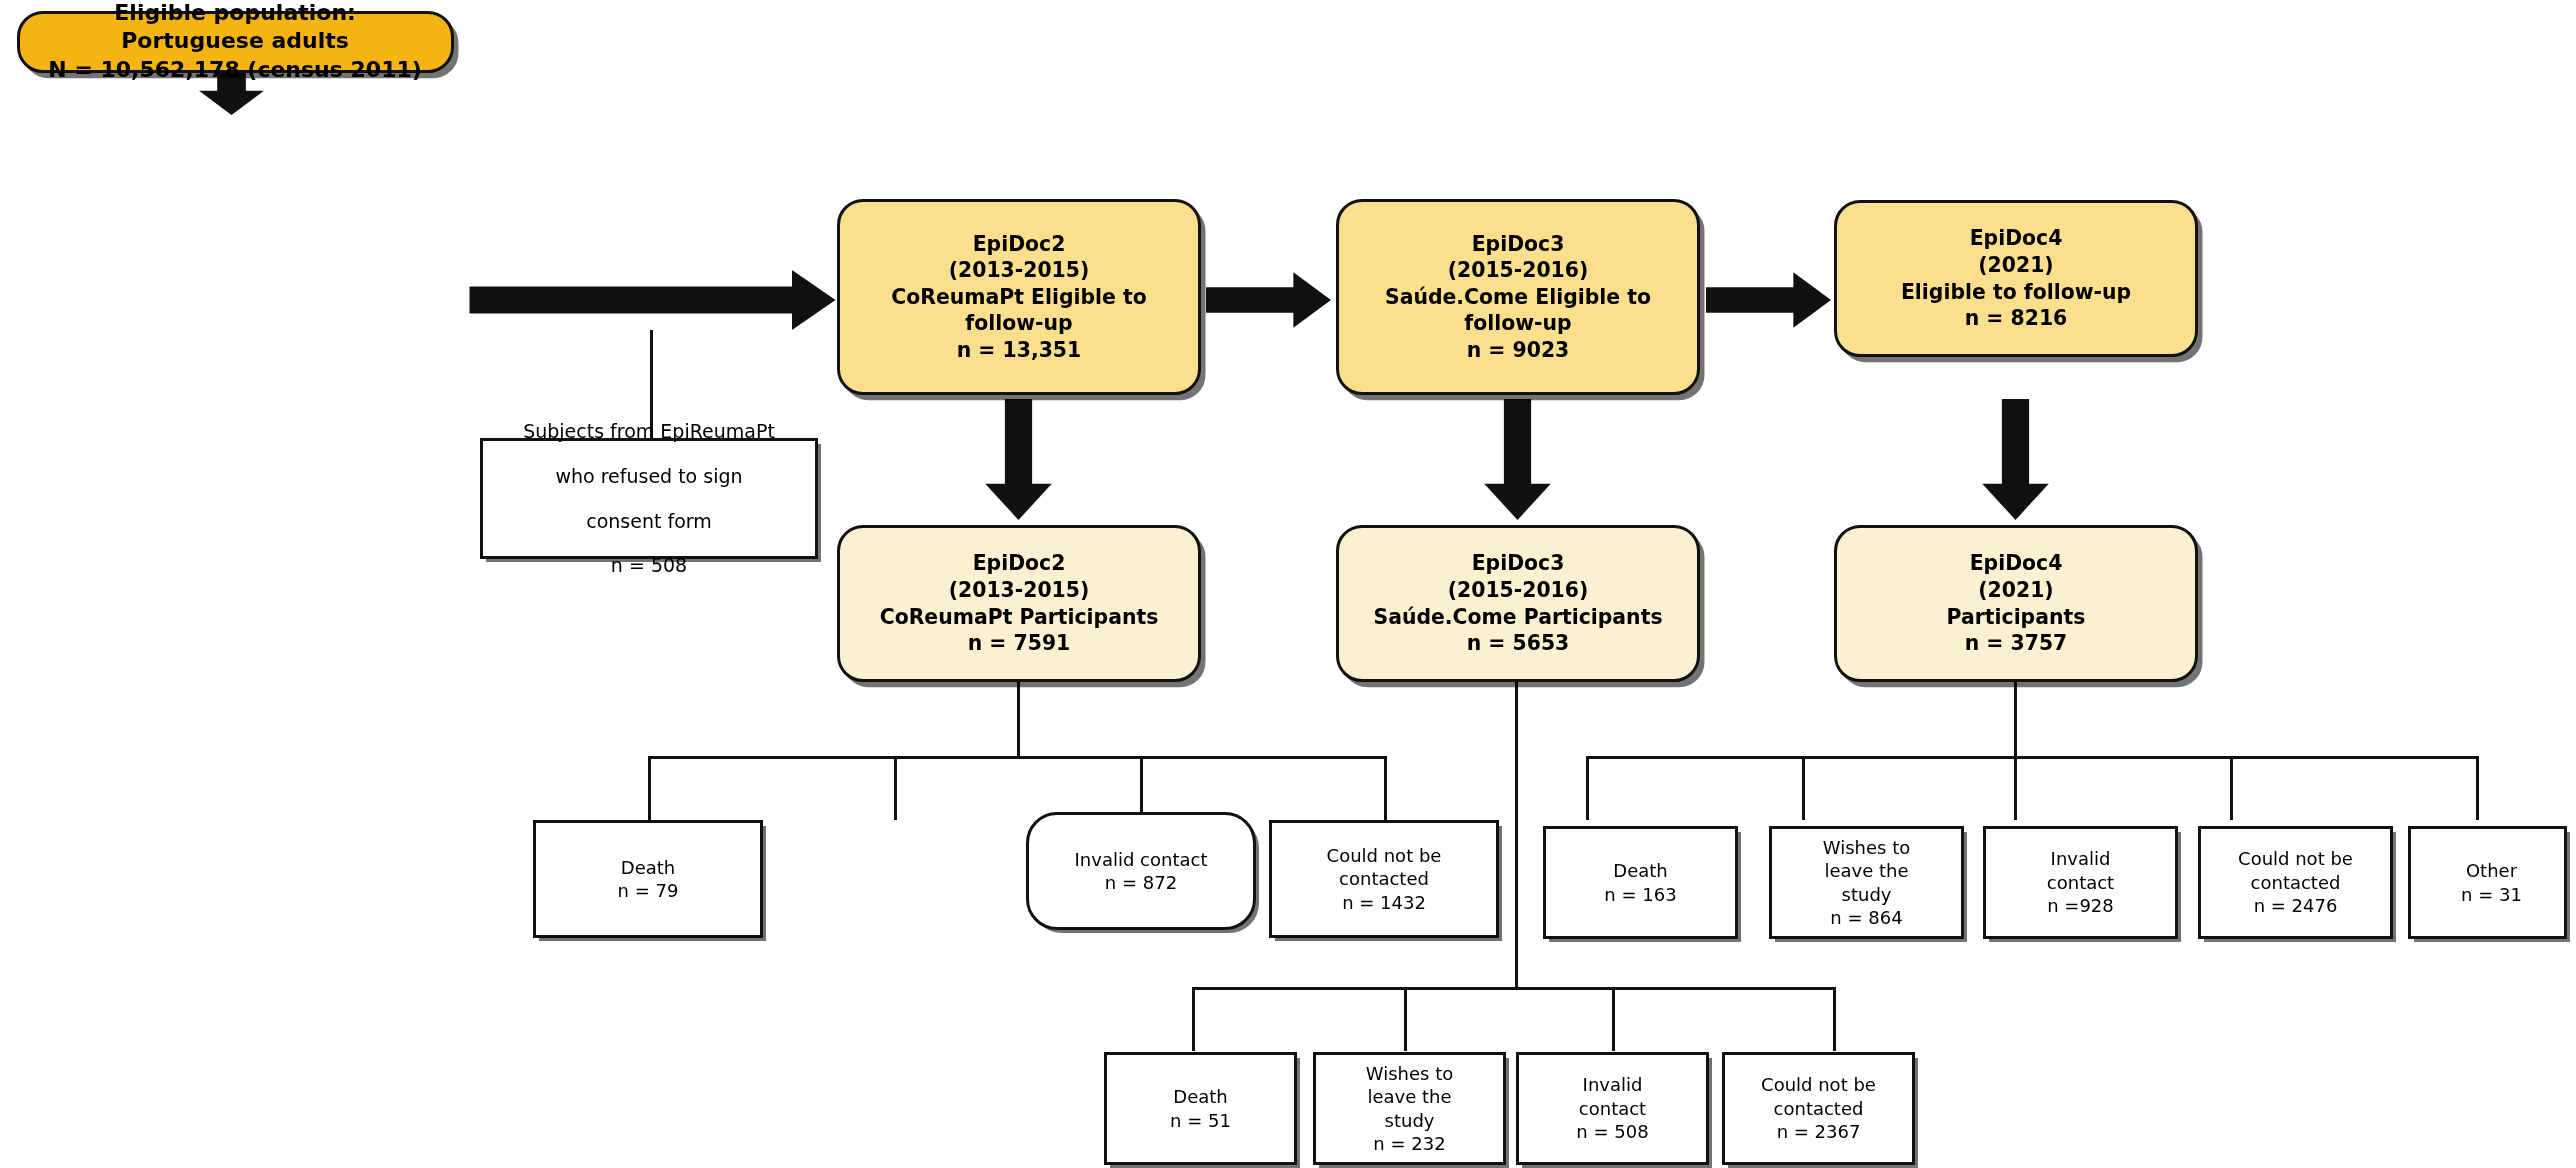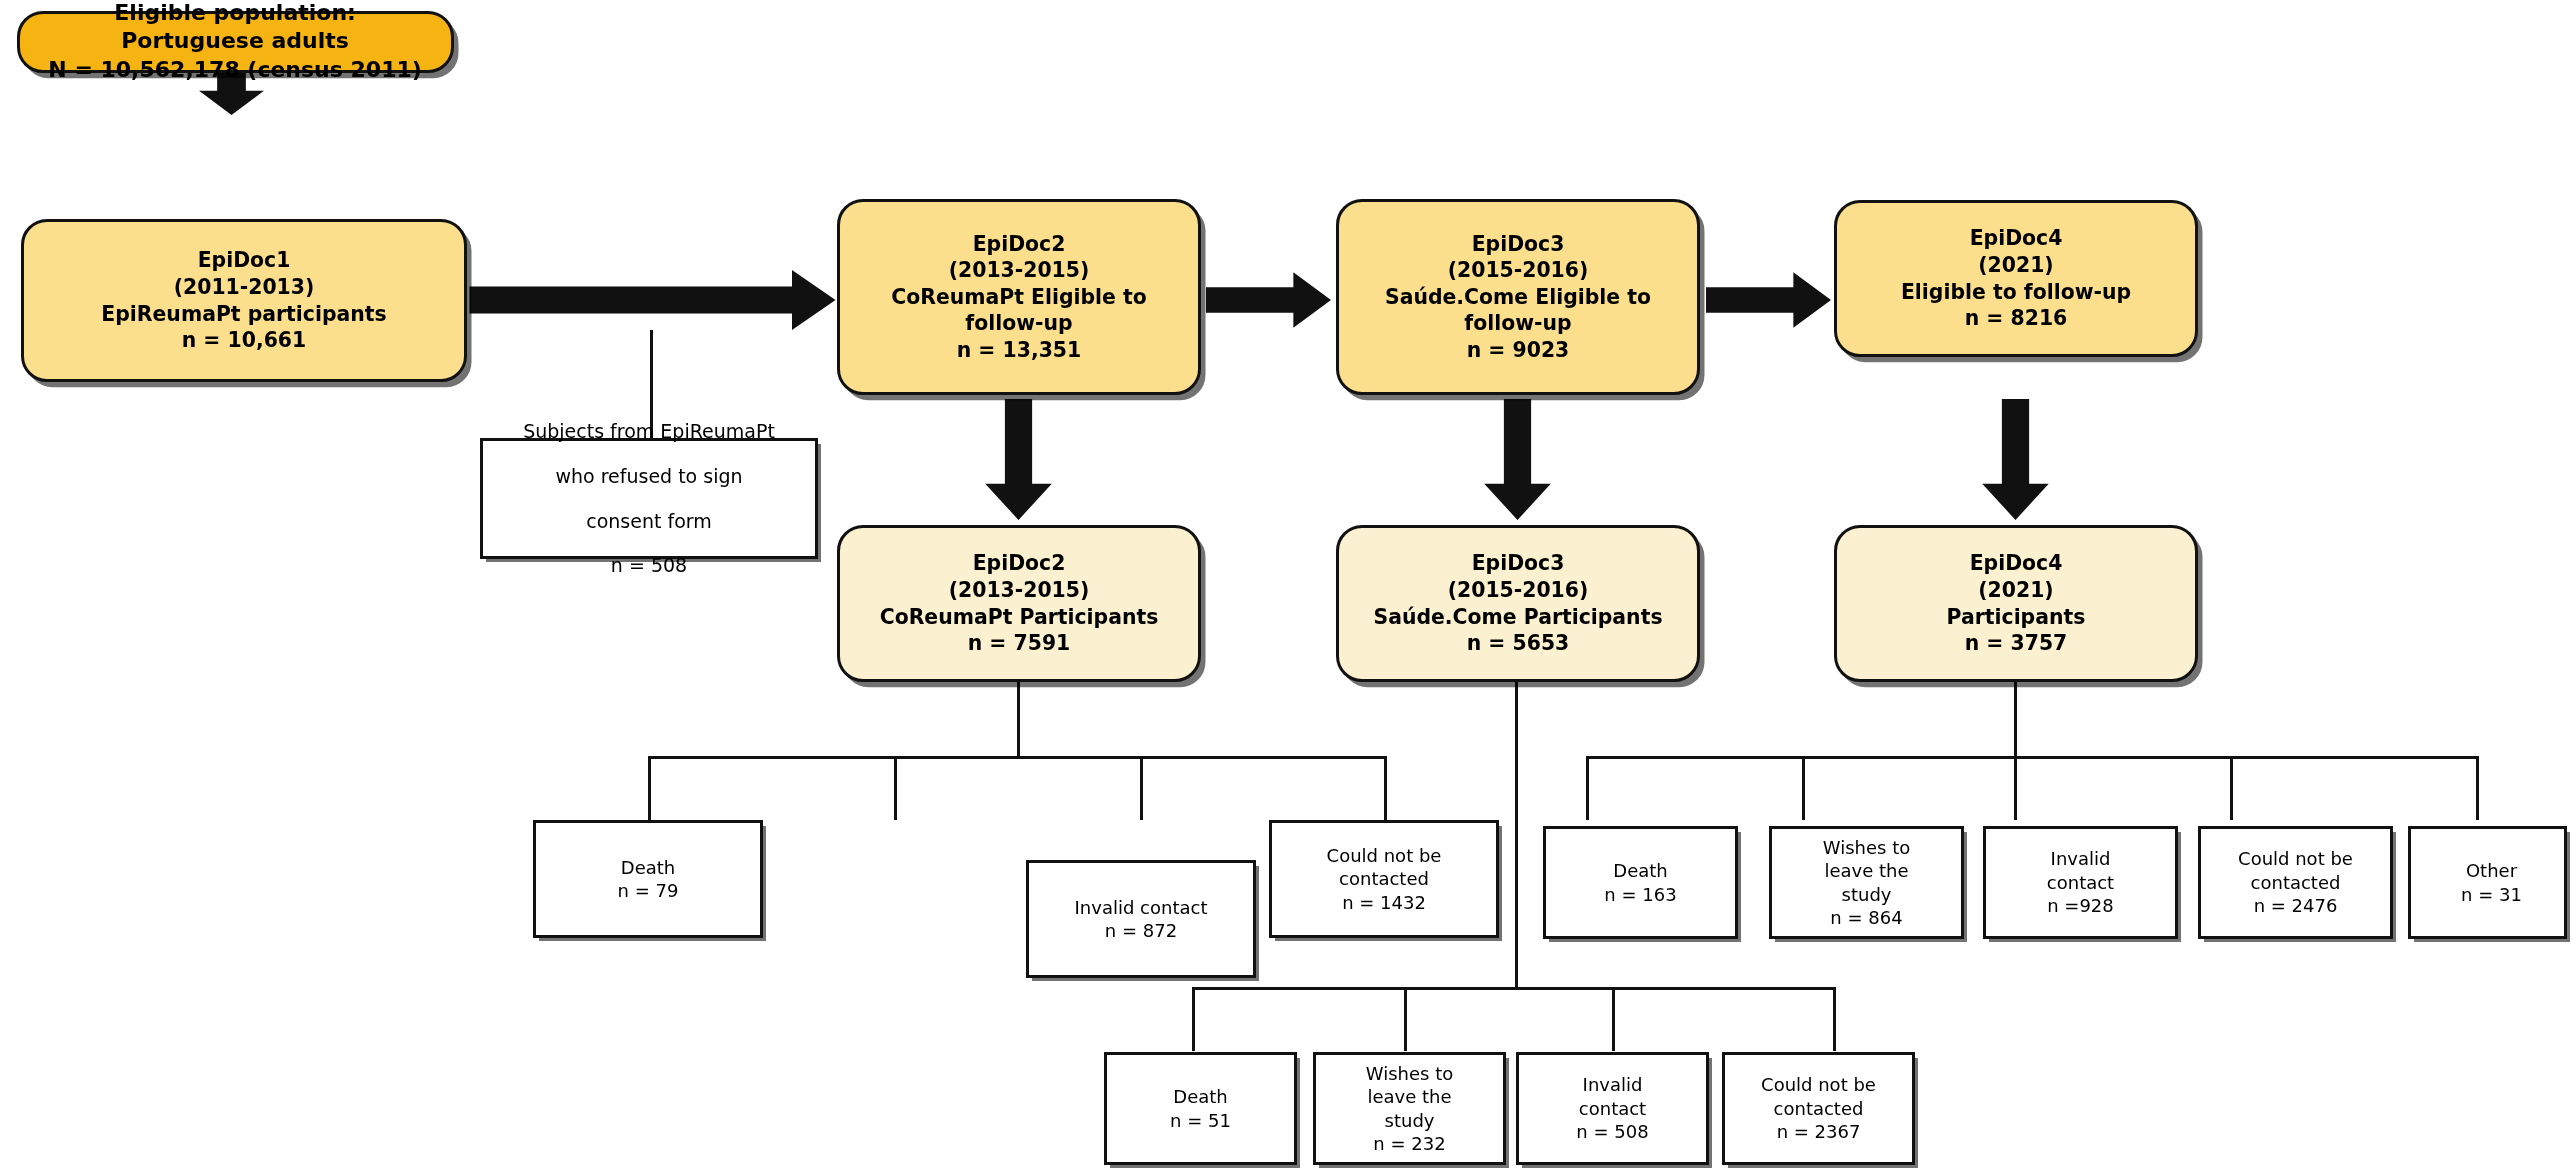--- a/index.html
+++ b/index.html
@@ -111,26 +111,20 @@
   <div class="vline" style="left:2014px;top:756px;height:64px;"></div>
   <div class="vline" style="left:2230px;top:756px;height:64px;"></div>
   <div class="vline" style="left:2476px;top:756px;height:64px;"></div>
 
   <div class="node rounded orange f-big" style="left:16.6px;top:10.6px;width:437px;height:62px;">
     <span class="ln">Eligible population:</span>
     <span class="ln">Portuguese adults</span>
     <span class="ln">N = 10,562,178 (census 2011)</span>
   </div>
 
-  <div class="node rounded amber f-mid" style="left:21px;top:219px;width:446px;height:163px;">
-    <span class="ln">EpiDoc1</span>
-    <span class="ln">(2011-2013)</span>
-    <span class="ln">EpiReumaPt participants</span>
-    <span class="ln">n = 10,661</span>
-  </div>
 
   <div class="node plain f-small" style="left:480px;top:438px;width:338px;height:121px;gap:20px;">
     <span class="ln">Subjects from EpiReumaPt</span>
     <span class="ln">who refused to sign</span>
     <span class="ln">consent form</span>
     <span class="ln">n = 508</span>
   </div>
 
   <div class="node rounded amber f-mid" style="left:837px;top:199px;width:364px;height:196px;">
     <span class="ln">EpiDoc2</span>
@@ -173,21 +167,21 @@
     <span class="ln">EpiDoc4</span>
     <span class="ln">(2021)</span>
     <span class="ln">Participants</span>
     <span class="ln">n = 3757</span>
   </div>
 
   <div class="node plain f-tiny" style="left:533px;top:820px;width:230px;height:118px;">
     <span class="ln">Death</span>
     <span class="ln">n = 79</span>
   </div>
-  <div class="node plain f-tiny" style="left:1026px;top:860px;width:230px;height:118px;">
+  <div class="node plain f-tiny" style="left:1026px;top:812px;width:230px;height:118px;border-radius:31px;">
     <span class="ln">Invalid contact</span>
     <span class="ln">n = 872</span>
   </div>
   <div class="node plain f-tiny" style="left:1269px;top:820px;width:230px;height:118px;">
     <span class="ln">Could not be</span>
     <span class="ln">contacted</span>
     <span class="ln">n = 1432</span>
   </div>
 
   <div class="node plain f-tiny" style="left:1543px;top:826px;width:195px;height:113px;">

